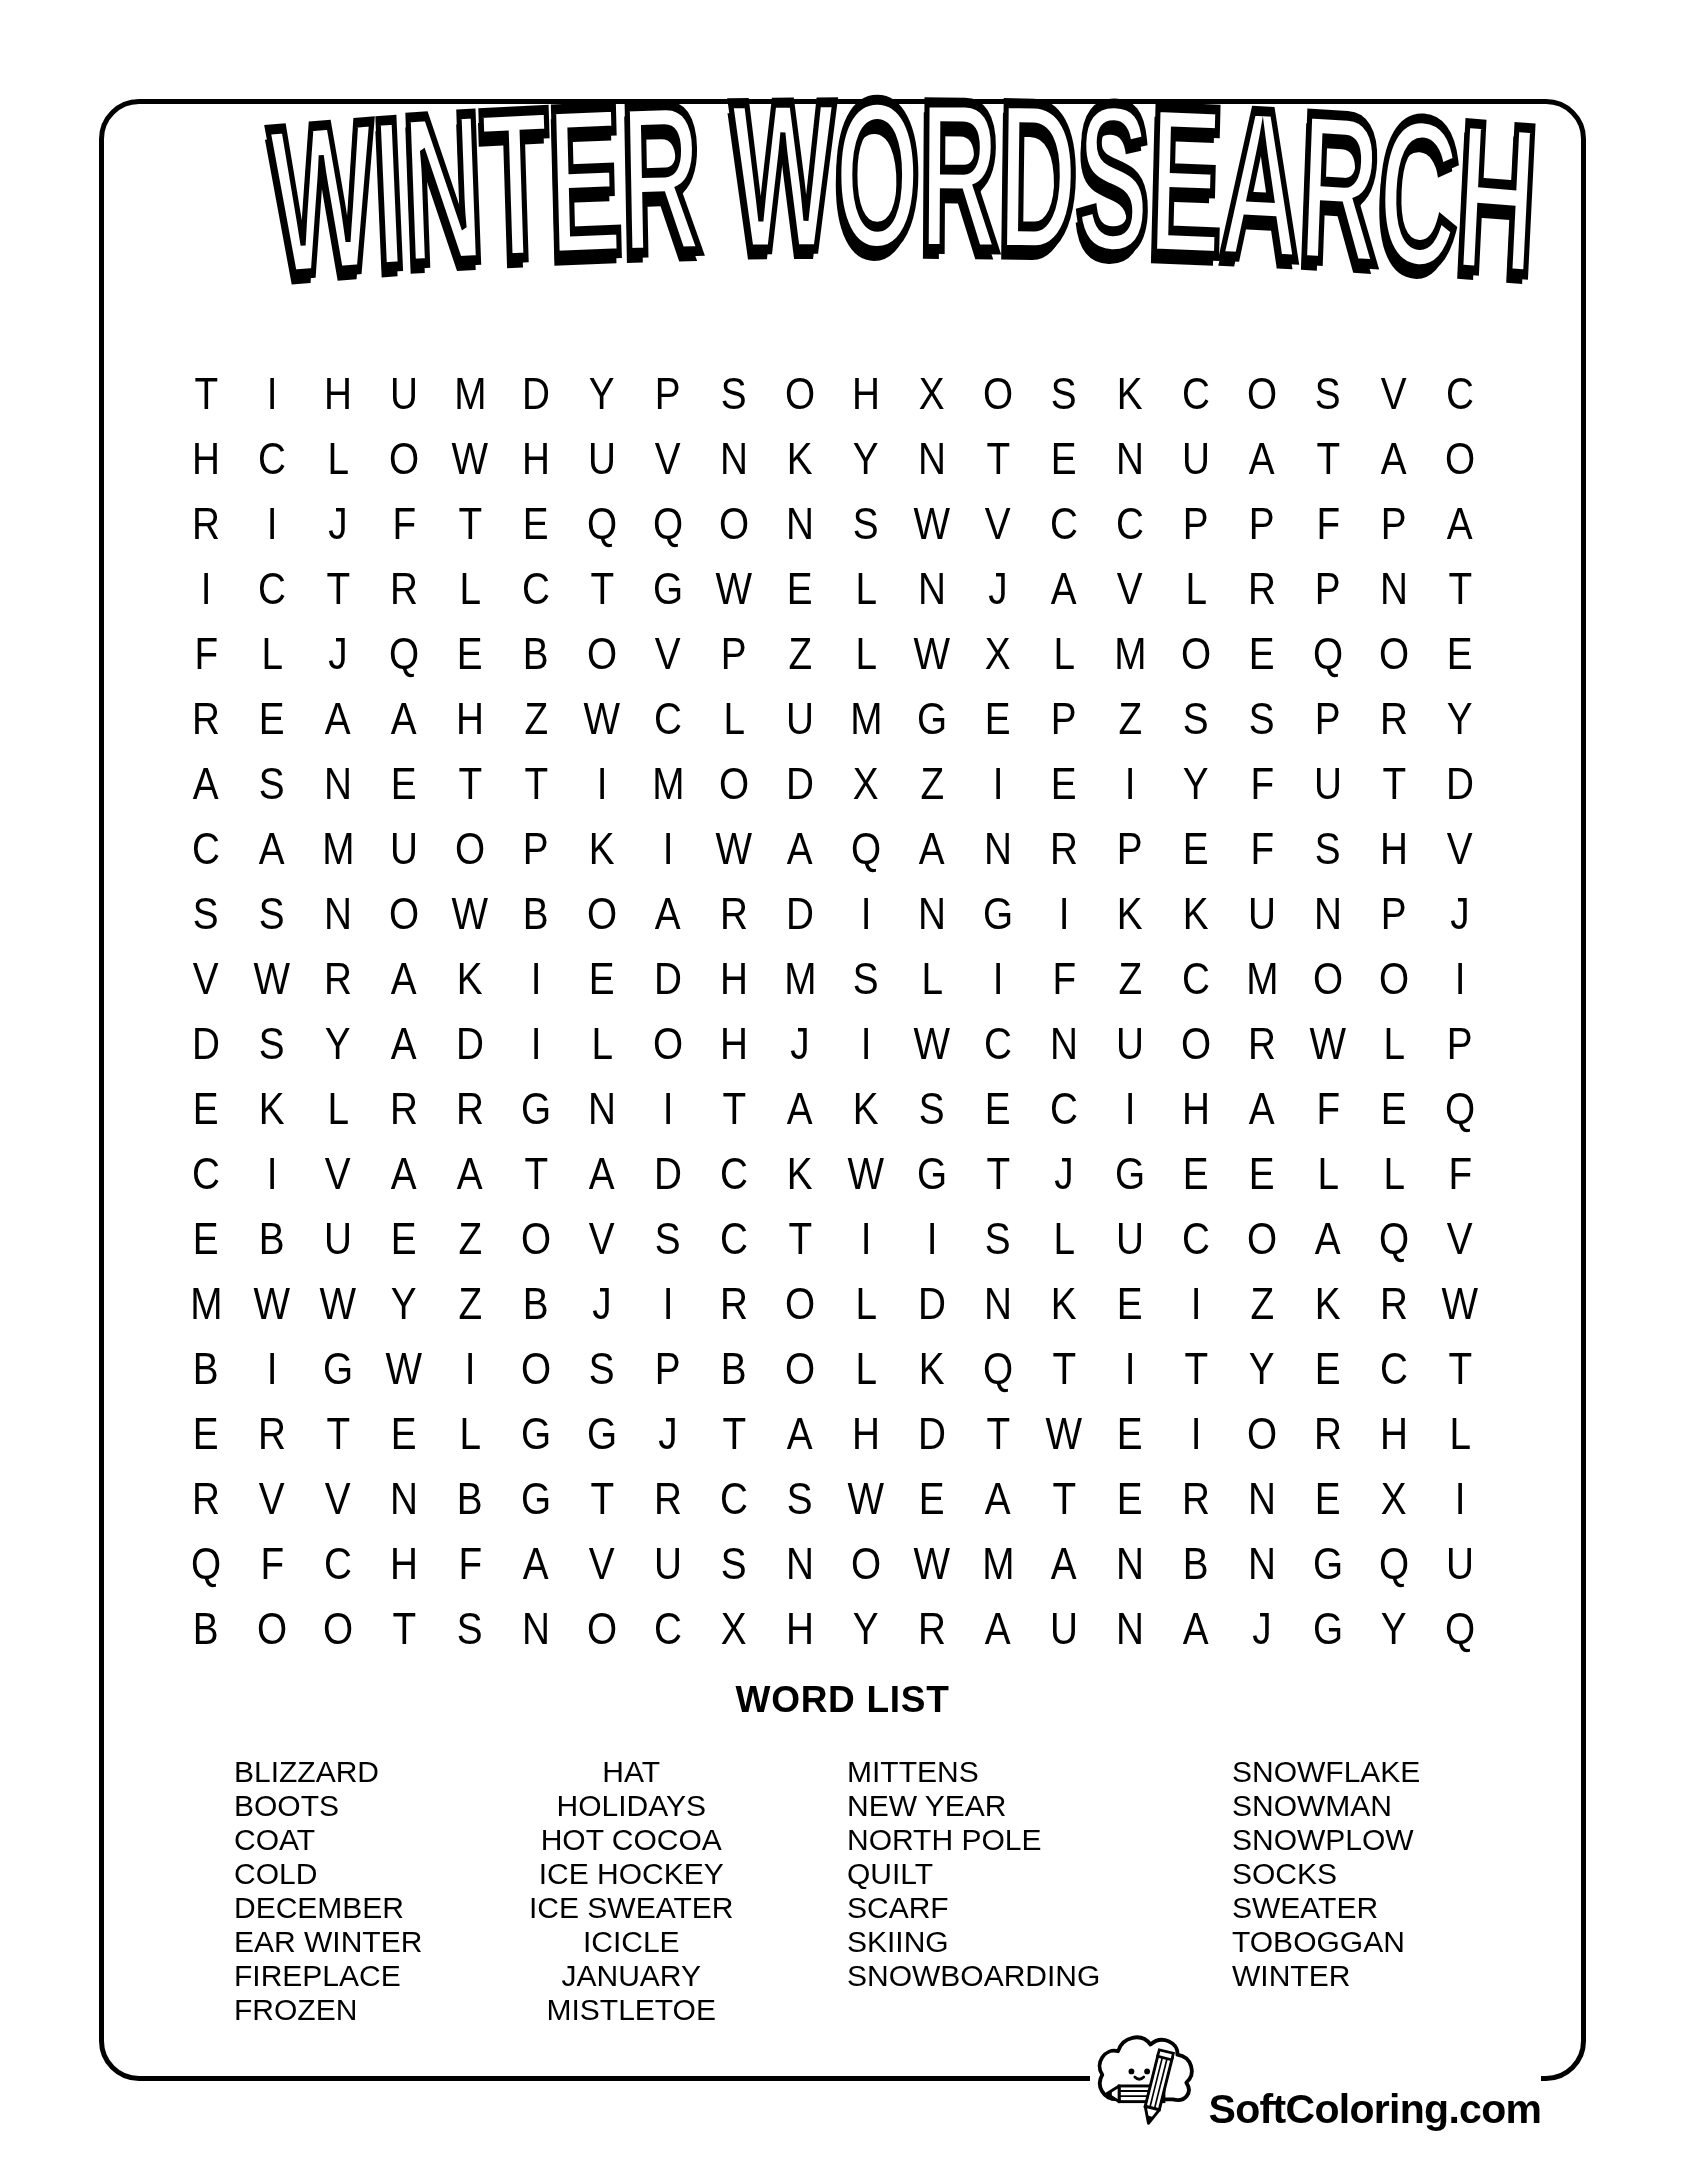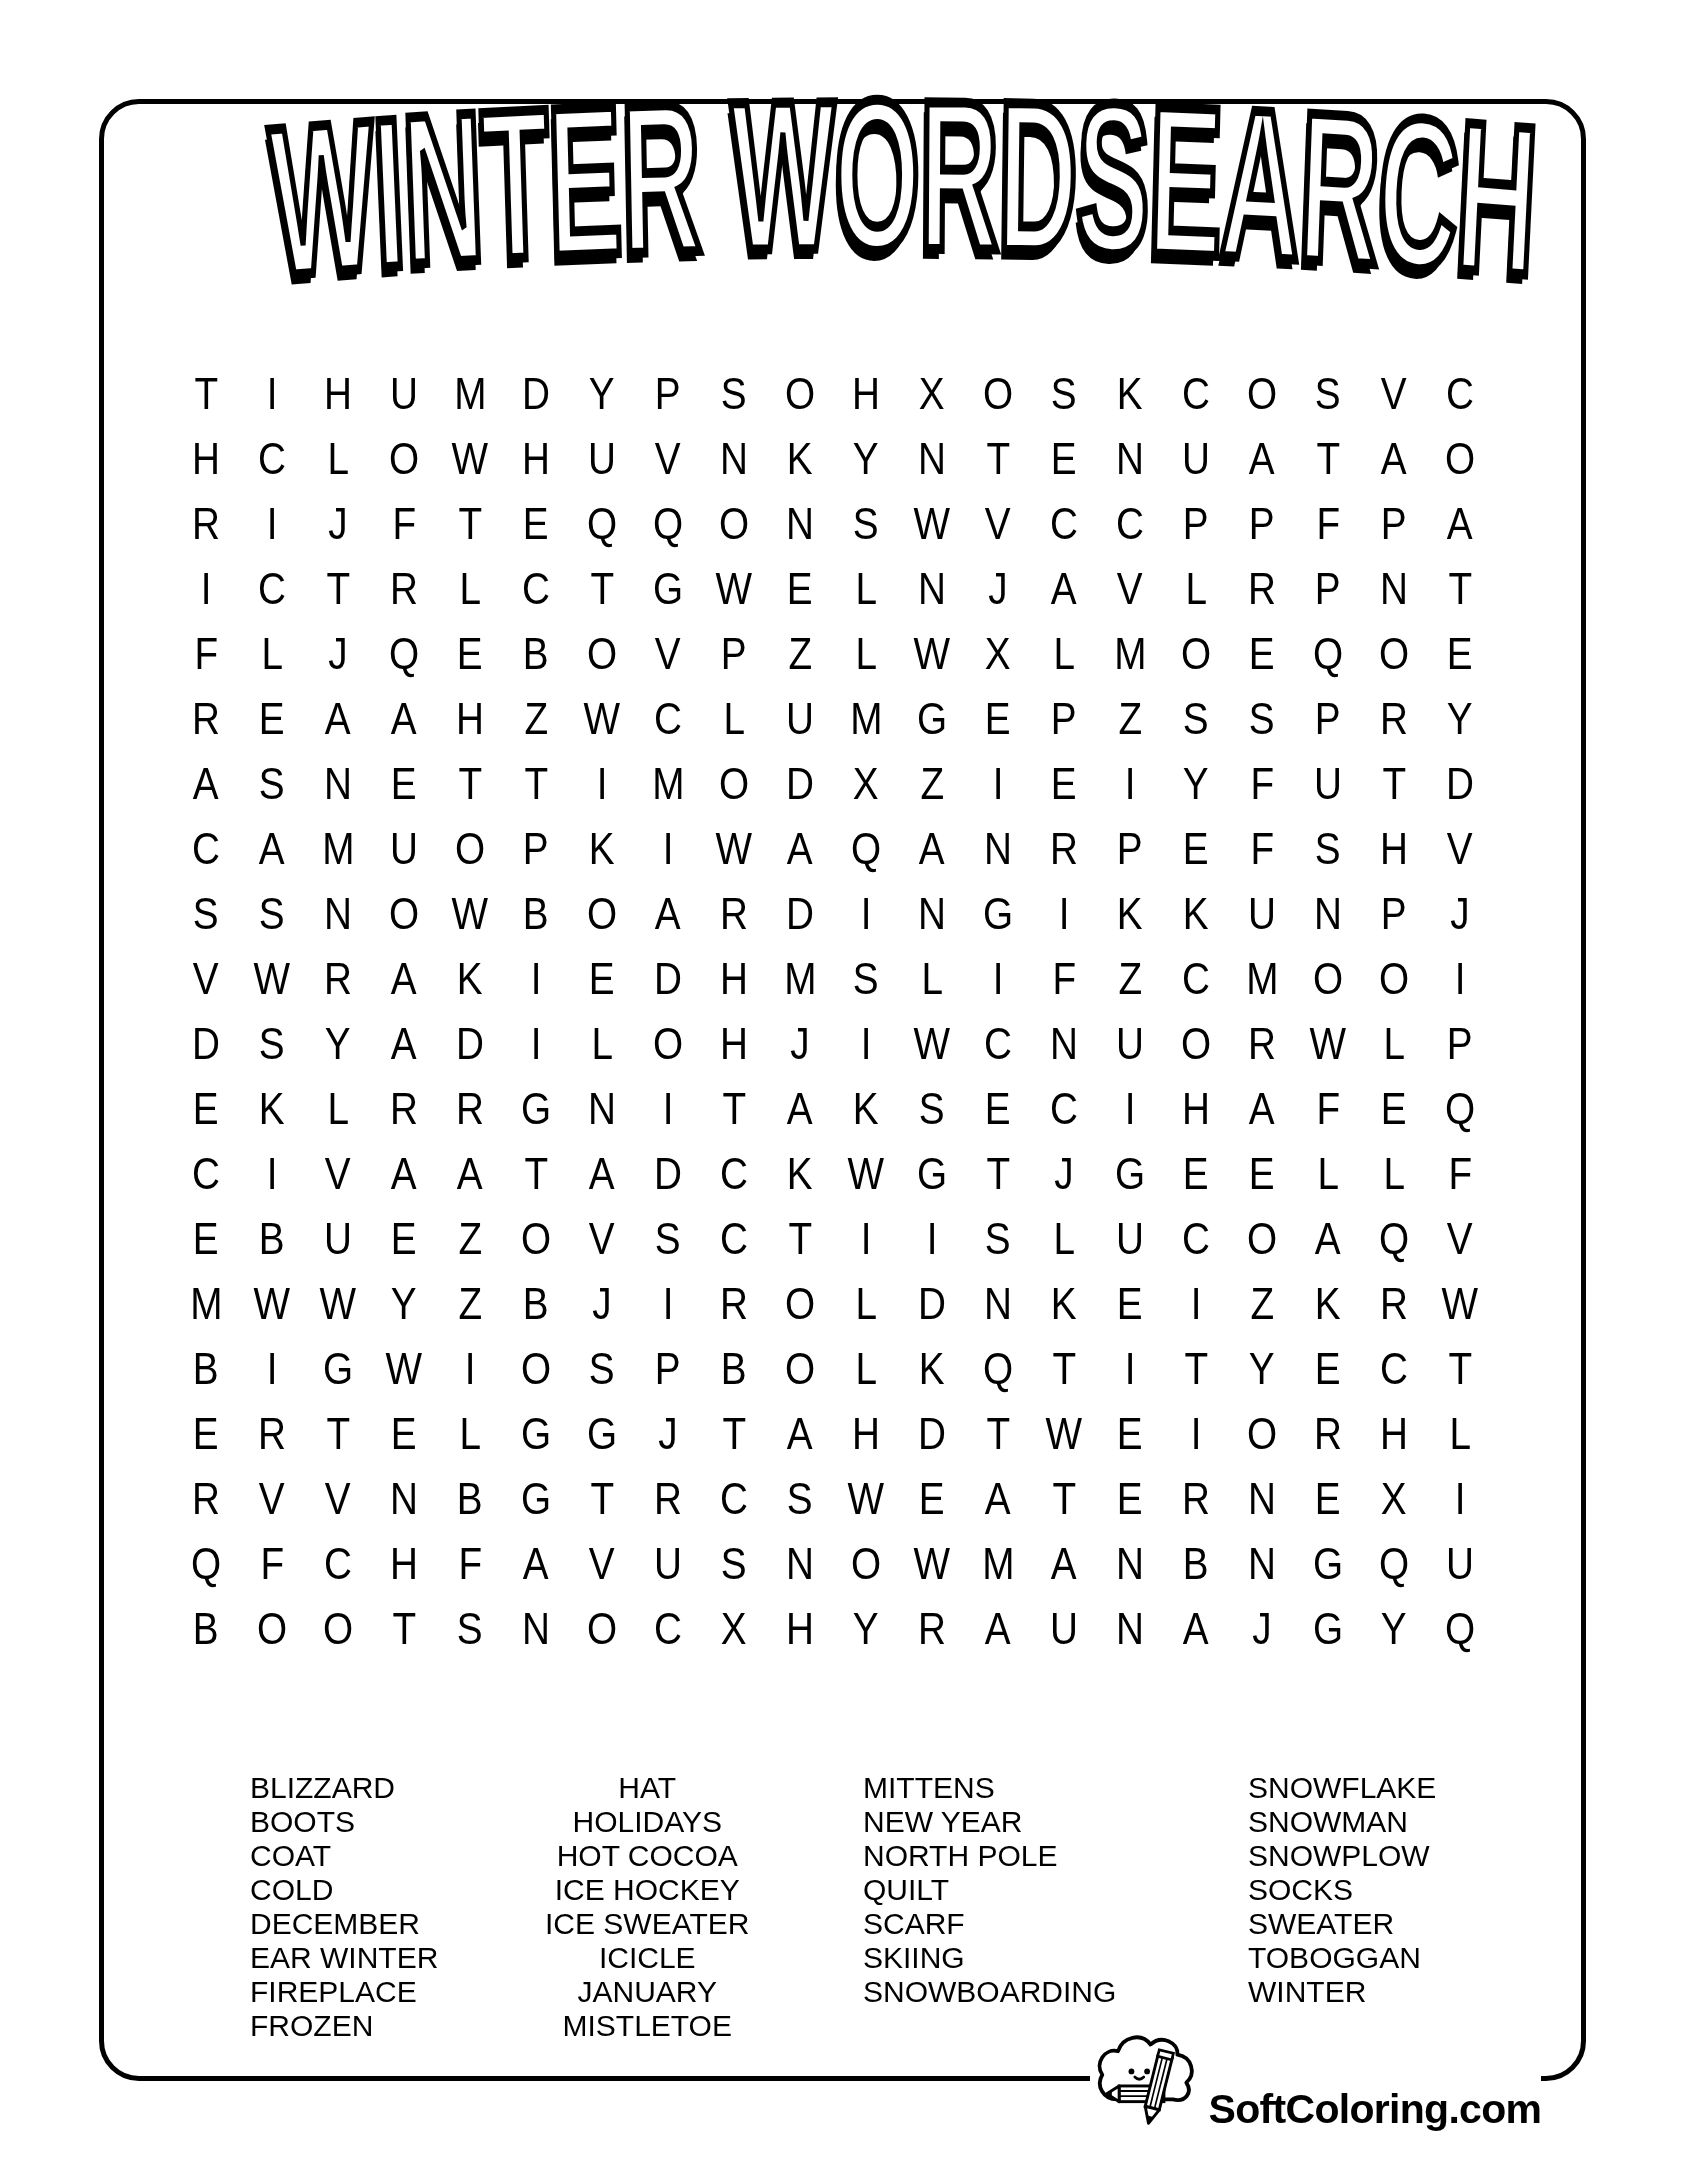--- a/index.html
+++ b/index.html
@@ -59,21 +59,21 @@
   
   .wl-heading{
     position:absolute;
     left:99px;top:1679px;width:1487px;
     text-align:center;
     font-size:37px;font-weight:bold;
     letter-spacing:0.7px;
   }
   .wl-col{
     position:absolute;top:1755px;
-    margin:16px;padding:0;list-style:none;
+    margin:0;padding:0;list-style:none;
     font-size:30px;line-height:34px;
     white-space:nowrap;
   }
   .wl-col li{margin:0;padding:0;}
   .wl-col-1{left:234px;}
   .wl-col-2{left:529px;text-align:center;}
   .wl-col-3{left:847px;}
   .wl-col-4{left:1232px;}
   
   .brand-box{
@@ -1298,20 +1298,21 @@
         <span>G</span>
       </div>
       <div class="grid-cell">
         <span>Y</span>
       </div>
       <div class="grid-cell">
         <span>Q</span>
       </div>
     </div>
 
+  <div class="wl-heading">WORD LIST</div>
 
   <ul class="wl-col wl-col-1">
       <li>BLIZZARD</li>
       <li>BOOTS</li>
       <li>COAT</li>
       <li>COLD</li>
       <li>DECEMBER</li>
       <li>EAR WINTER</li>
       <li>FIREPLACE</li>
       <li>FROZEN</li>

